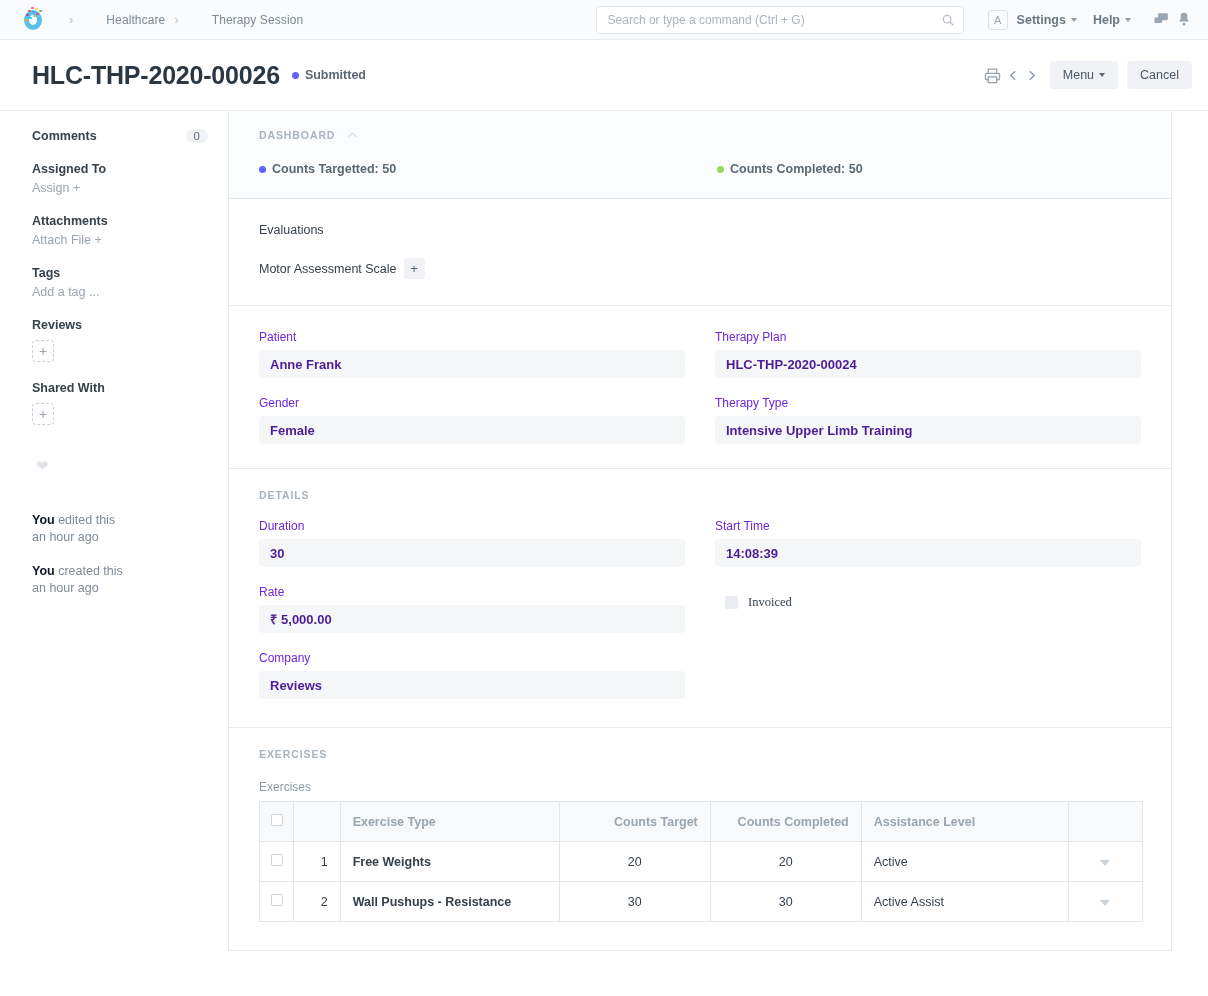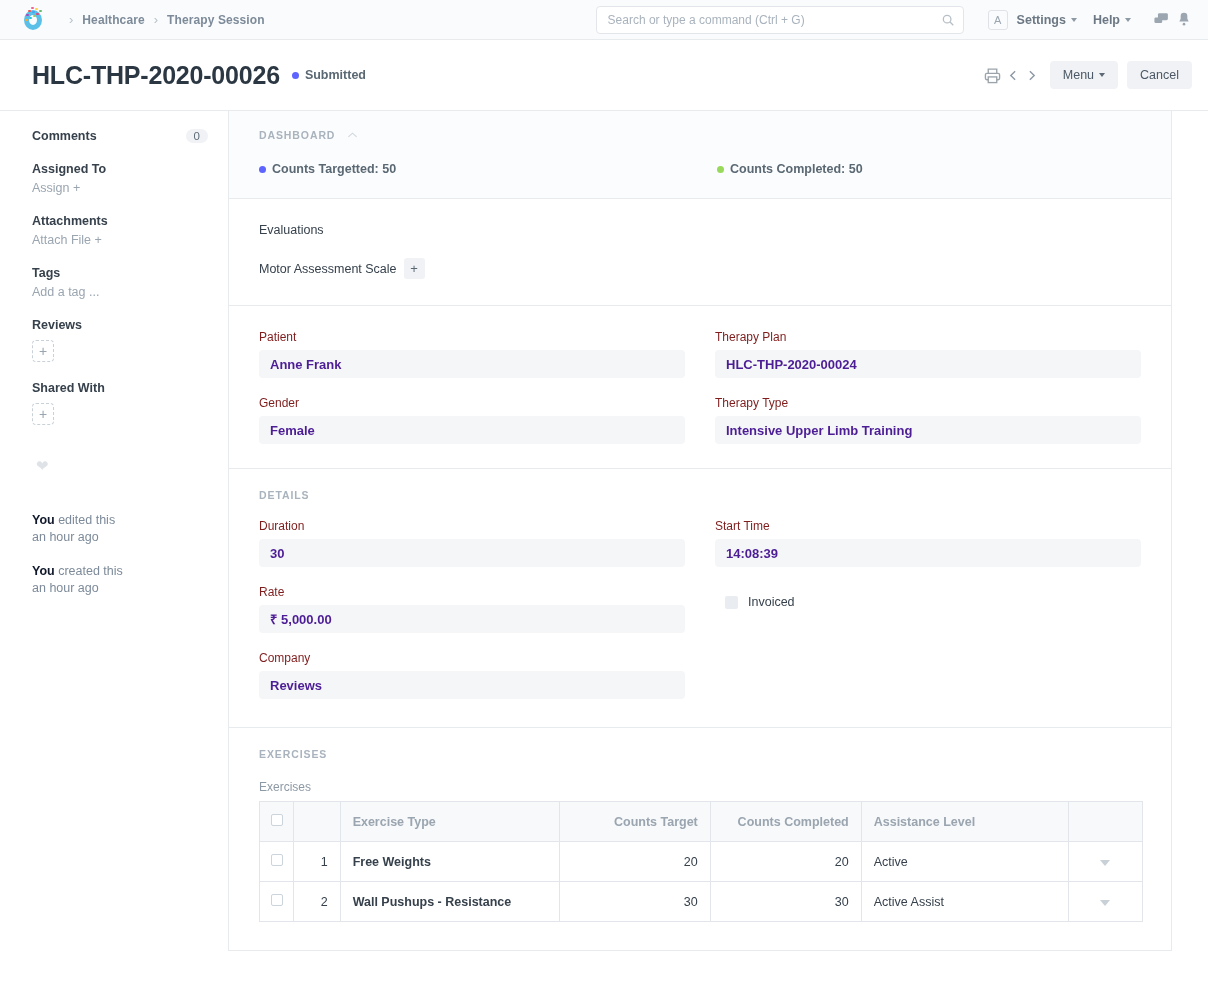--- a/index.html
+++ b/index.html
@@ -33,22 +33,22 @@
   }
   .logo .dots { position: absolute; left: 2px; top: 0px; }
   .logo .dots i {
     position: absolute; width: 2.5px; height: 2.5px; border-radius: 1px; display:block;
   }
   .breadcrumb { display: flex; align-items: center; margin-left: 14px; }
   .crumb-sep {
     color: #b8c0c9; font-size: 13px; margin: 0 9px; line-height: 1;
   }
   .crumb {
-    font-size: 12px; font-weight: bold; color: #7c8a99;
-    letter-spacing: 0.1px; text-decoration: none;
+    font-size: 12px; font-weight: normal; color: #7c8a99;
+    letter-spacing: 0.1px; text-decoration: none; margin-left: 24px;
   }
   .navbar-right { margin-left: auto; display: flex; align-items: center; }
   .searchbox {
     width: 368px; height: 28px;
     border: 1px solid #e2e6ea; border-radius: 4px;
     background: #fff; display: flex; align-items: center;
     padding: 0 8px 0 11px;
   }
   .searchbox input {
     border: 0; outline: 0; flex: 1; font-size: 12px;
@@ -135,55 +135,55 @@
     color: #a9b3bd; text-transform: uppercase;
     display: flex; align-items: center;
   }
   .collapse-caret { margin-left: 12px; opacity: .5; }
   .dash-row { display: flex; margin-top: 21px; }
   .dash-item {
     flex: 0 0 458px; font-size: 12.5px; font-weight: bold; color: #5a6873;
     display: flex; align-items: center;
   }
   .dash-sect { background: #fbfcfd; }
-  .field-label { font-size: 12px; color: #7f1d1d; margin-bottom: 6px; }
+  .field-label { font-size: 12px; color: #6d28d9; margin-bottom: 6px; }
   .field-val {
     background: #f4f6f8; border-radius: 4px; height: 28px;
     display: flex; align-items: center; padding: 0 11px;
     font-size: 13px; font-weight: bold; color: #4c1d95;
   }
   .cols { display: flex; gap: 30px; }
   .col { flex: 1; }
   .fgroup { margin-bottom: 18px; }
   .sm-plus {
     width: 21px; height: 21px; background: #f0f2f5; border-radius: 3px;
     display: inline-flex; align-items: center; justify-content: center;
     color: #5a6873; font-size: 13px; margin-left: 7px; cursor: pointer;
     vertical-align: middle;
   }
   .eval-row { font-size: 12.5px; color: #36414c; margin-top: 21px; display: flex; align-items: center; }
   .eval-title { font-size: 12.5px; color: #36414c; margin-top: 22px; }
   .chkbox {
     width: 13px; height: 13px; border-radius: 2px; background: #e9edf1;
     display: inline-block; vertical-align: middle;
   }
-  .chk-line { display: flex; align-items: center; margin-top: 28px; }
+  .chk-line { display: flex; align-items: center; margin-top: 28px; font-family: Liberation Serif, serif; }
   .chk-line span { font-size: 12.5px; color: #36414c; margin-left: 10px; }
 
   
   .grid-label { font-size: 12px; color: #8d99a5; margin: 20px 0 7px 0; }
   table { border-collapse: collapse; width: 884px; table-layout: fixed; }
   th, td {
     border: 1px solid #e2e6ea; height: 40px; padding: 0 12px;
     font-size: 12.5px; vertical-align: middle;
   }
   thead th { background: #f7f9fa; color: #9aa5b0; font-weight: bold; text-align: left; }
   .c-chk { width: 33px; padding: 0; text-align: center; }
   .c-idx { width: 45px; text-align: right; padding-right: 12px; color: #36414c; }
-  .c-num { text-align: right; color: #36414c; }
+  .c-num { text-align: center; color: #36414c; }
   .c-end { width: 72px; text-align: center; }
   .tchk {
     width: 12px; height: 12px; border: 1px solid #ccd4dc; border-radius: 2px;
     background: #fff; display: inline-block; cursor: pointer;
   }
   td.c-type { font-weight: bold; color: #36414c; }
   .tri-dn {
     width: 0; height: 0; display: inline-block;
     border-left: 5px solid transparent; border-right: 5px solid transparent;
     border-top: 6px solid #c8d0d8; cursor: pointer;

